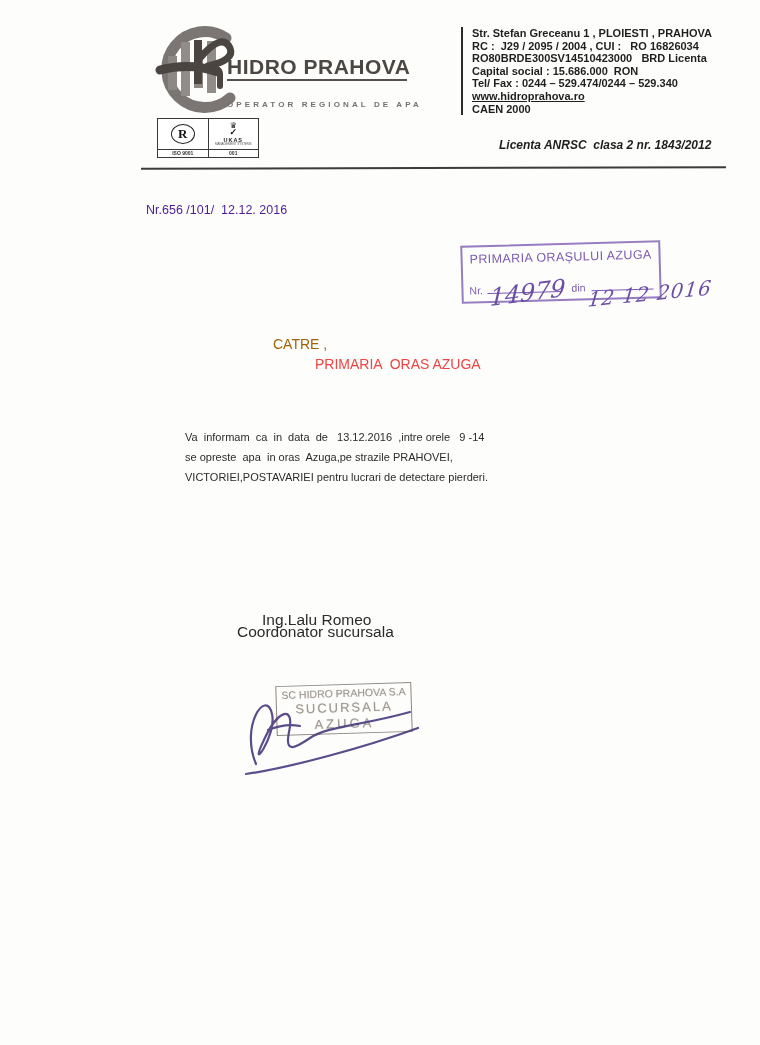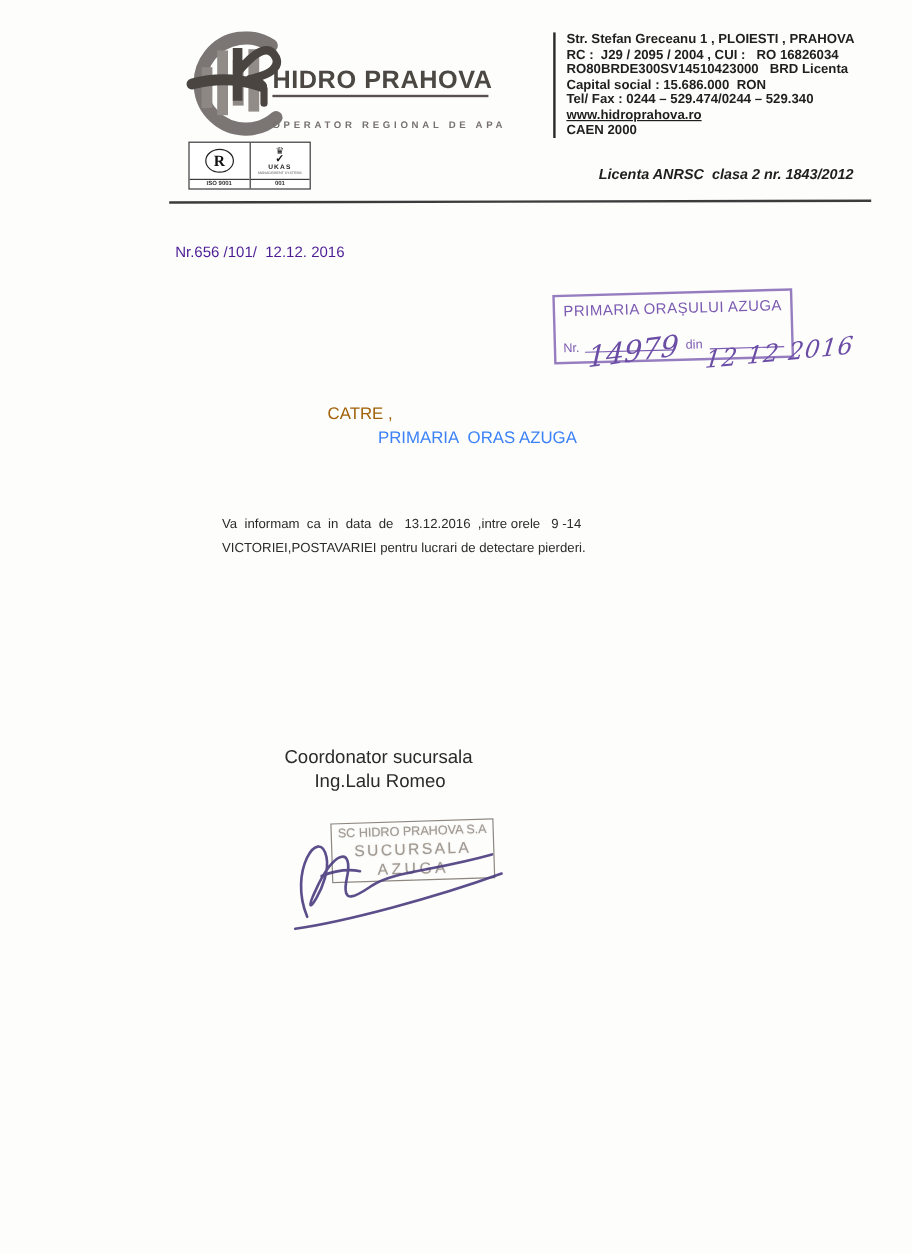--- a/index.html
+++ b/index.html
@@ -77,27 +77,27 @@
   .rstamp .din-label{position:absolute;left:102px;bottom:0;}
   .rstamp .blank2{position:absolute;left:122px;bottom:2px;width:62px;border-bottom:1.3px solid #7b5ab1;}
   .hand{
     font-family:"DejaVu Serif",serif;font-style:italic;color:#6b4da6;
     position:absolute;white-space:nowrap;
   }
   .hand.nr{left:20px;top:-16px;font-size:24px;transform:rotate(-6deg) skewX(-10deg);}
   .hand.date{left:118px;top:-10px;font-size:20px;transform:rotate(-4deg) skewX(-12deg);letter-spacing:1px;}
   
   .salutation{position:absolute;left:273px;top:336px;font-size:14px;color:#a16207;white-space:pre;}
-  .recipient{position:absolute;left:315px;top:356px;font-size:14px;color:#3b82f6;white-space:pre;}
+  .recipient{position:absolute;left:315px;top:356px;font-size:14px;color:#ef4444;white-space:pre;}
   
   .bodytext{position:absolute;left:185px;top:428px;width:500px;}
   .bodytext div{font-size:11px;line-height:19.8px;color:#2b2b2b;white-space:pre;}
   
   .sig-role{position:absolute;left:237px;top:623px;font-size:15.5px;color:#2b2b2b;}
-  .sig-name{position:absolute;left:262px;top:643px;font-size:15.5px;color:#2b2b2b;}
+  .sig-name{position:absolute;left:262px;top:611px;font-size:15.5px;color:#2b2b2b;}
   
   .cstamp{
     position:absolute;left:276px;top:684px;width:134px;height:48px;
     border:1.5px solid #8d8780;transform:rotate(-1.8deg);
     display:flex;flex-direction:column;align-items:center;justify-content:center;
     color:#a09a92;text-shadow:0 0 1px rgba(160,154,146,.6);
   }
   .cstamp .l1{font-size:10.5px;white-space:nowrap;}
   .cstamp .l2{font-size:13px;letter-spacing:2px;margin-top:1px;}
   .cstamp .l3{font-size:13px;letter-spacing:3px;margin-top:1px;}
@@ -171,20 +171,21 @@
       <span class="hand nr">14979</span>
       <span class="hand date">12 12 2016</span>
     </div>
   </div>
 
   <div class="salutation">CATRE ,</div>
   <div class="recipient">PRIMARIA  ORAS AZUGA</div>
 
   <div class="bodytext">
     <div>Va  informam  ca  in  data  de   13.12.2016  ,intre orele   9 -14</div>
+    <div>se opreste  apa  in oras  Azuga,pe strazile PRAHOVEI,</div>
     <div>VICTORIEI,POSTAVARIEI pentru lucrari de detectare pierderi.</div>
   </div>
 
   <div class="sig-role">Coordonator sucursala</div>
   <div class="sig-name">Ing.Lalu Romeo</div>
 
   <div class="cstamp">
     <div class="l1">SC HIDRO PRAHOVA S.A</div>
     <div class="l2">SUCURSALA</div>
     <div class="l3">AZUGA</div>

